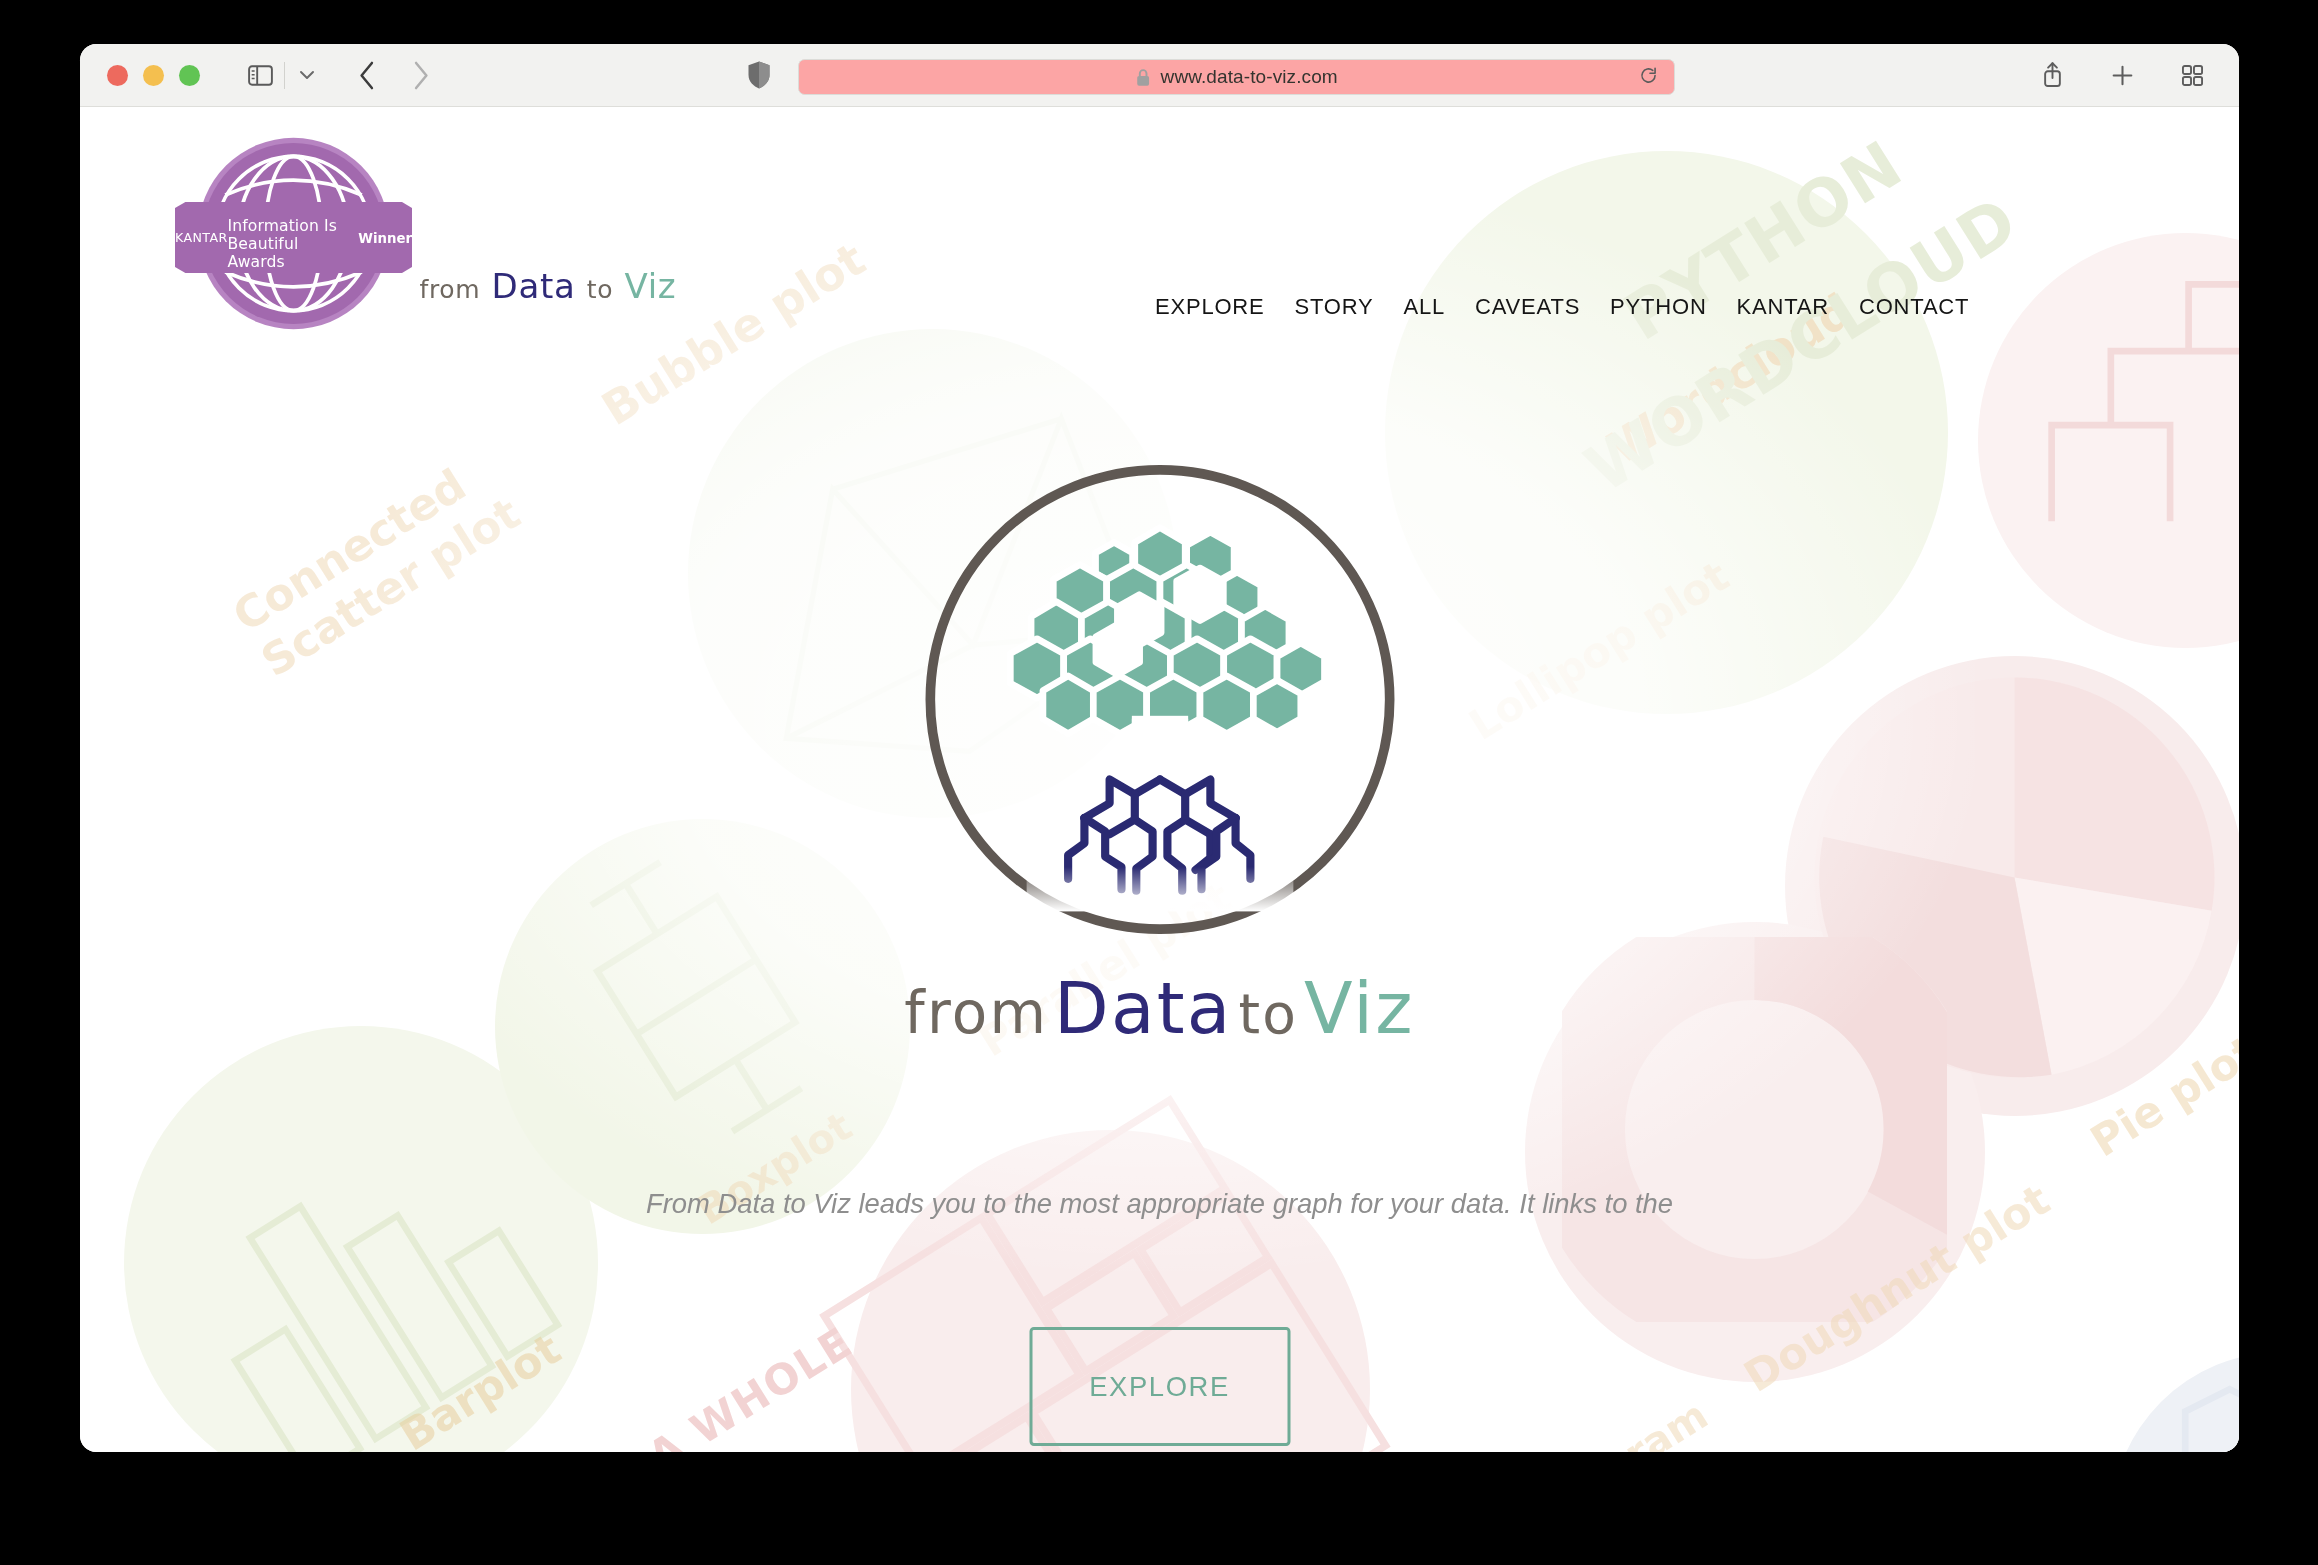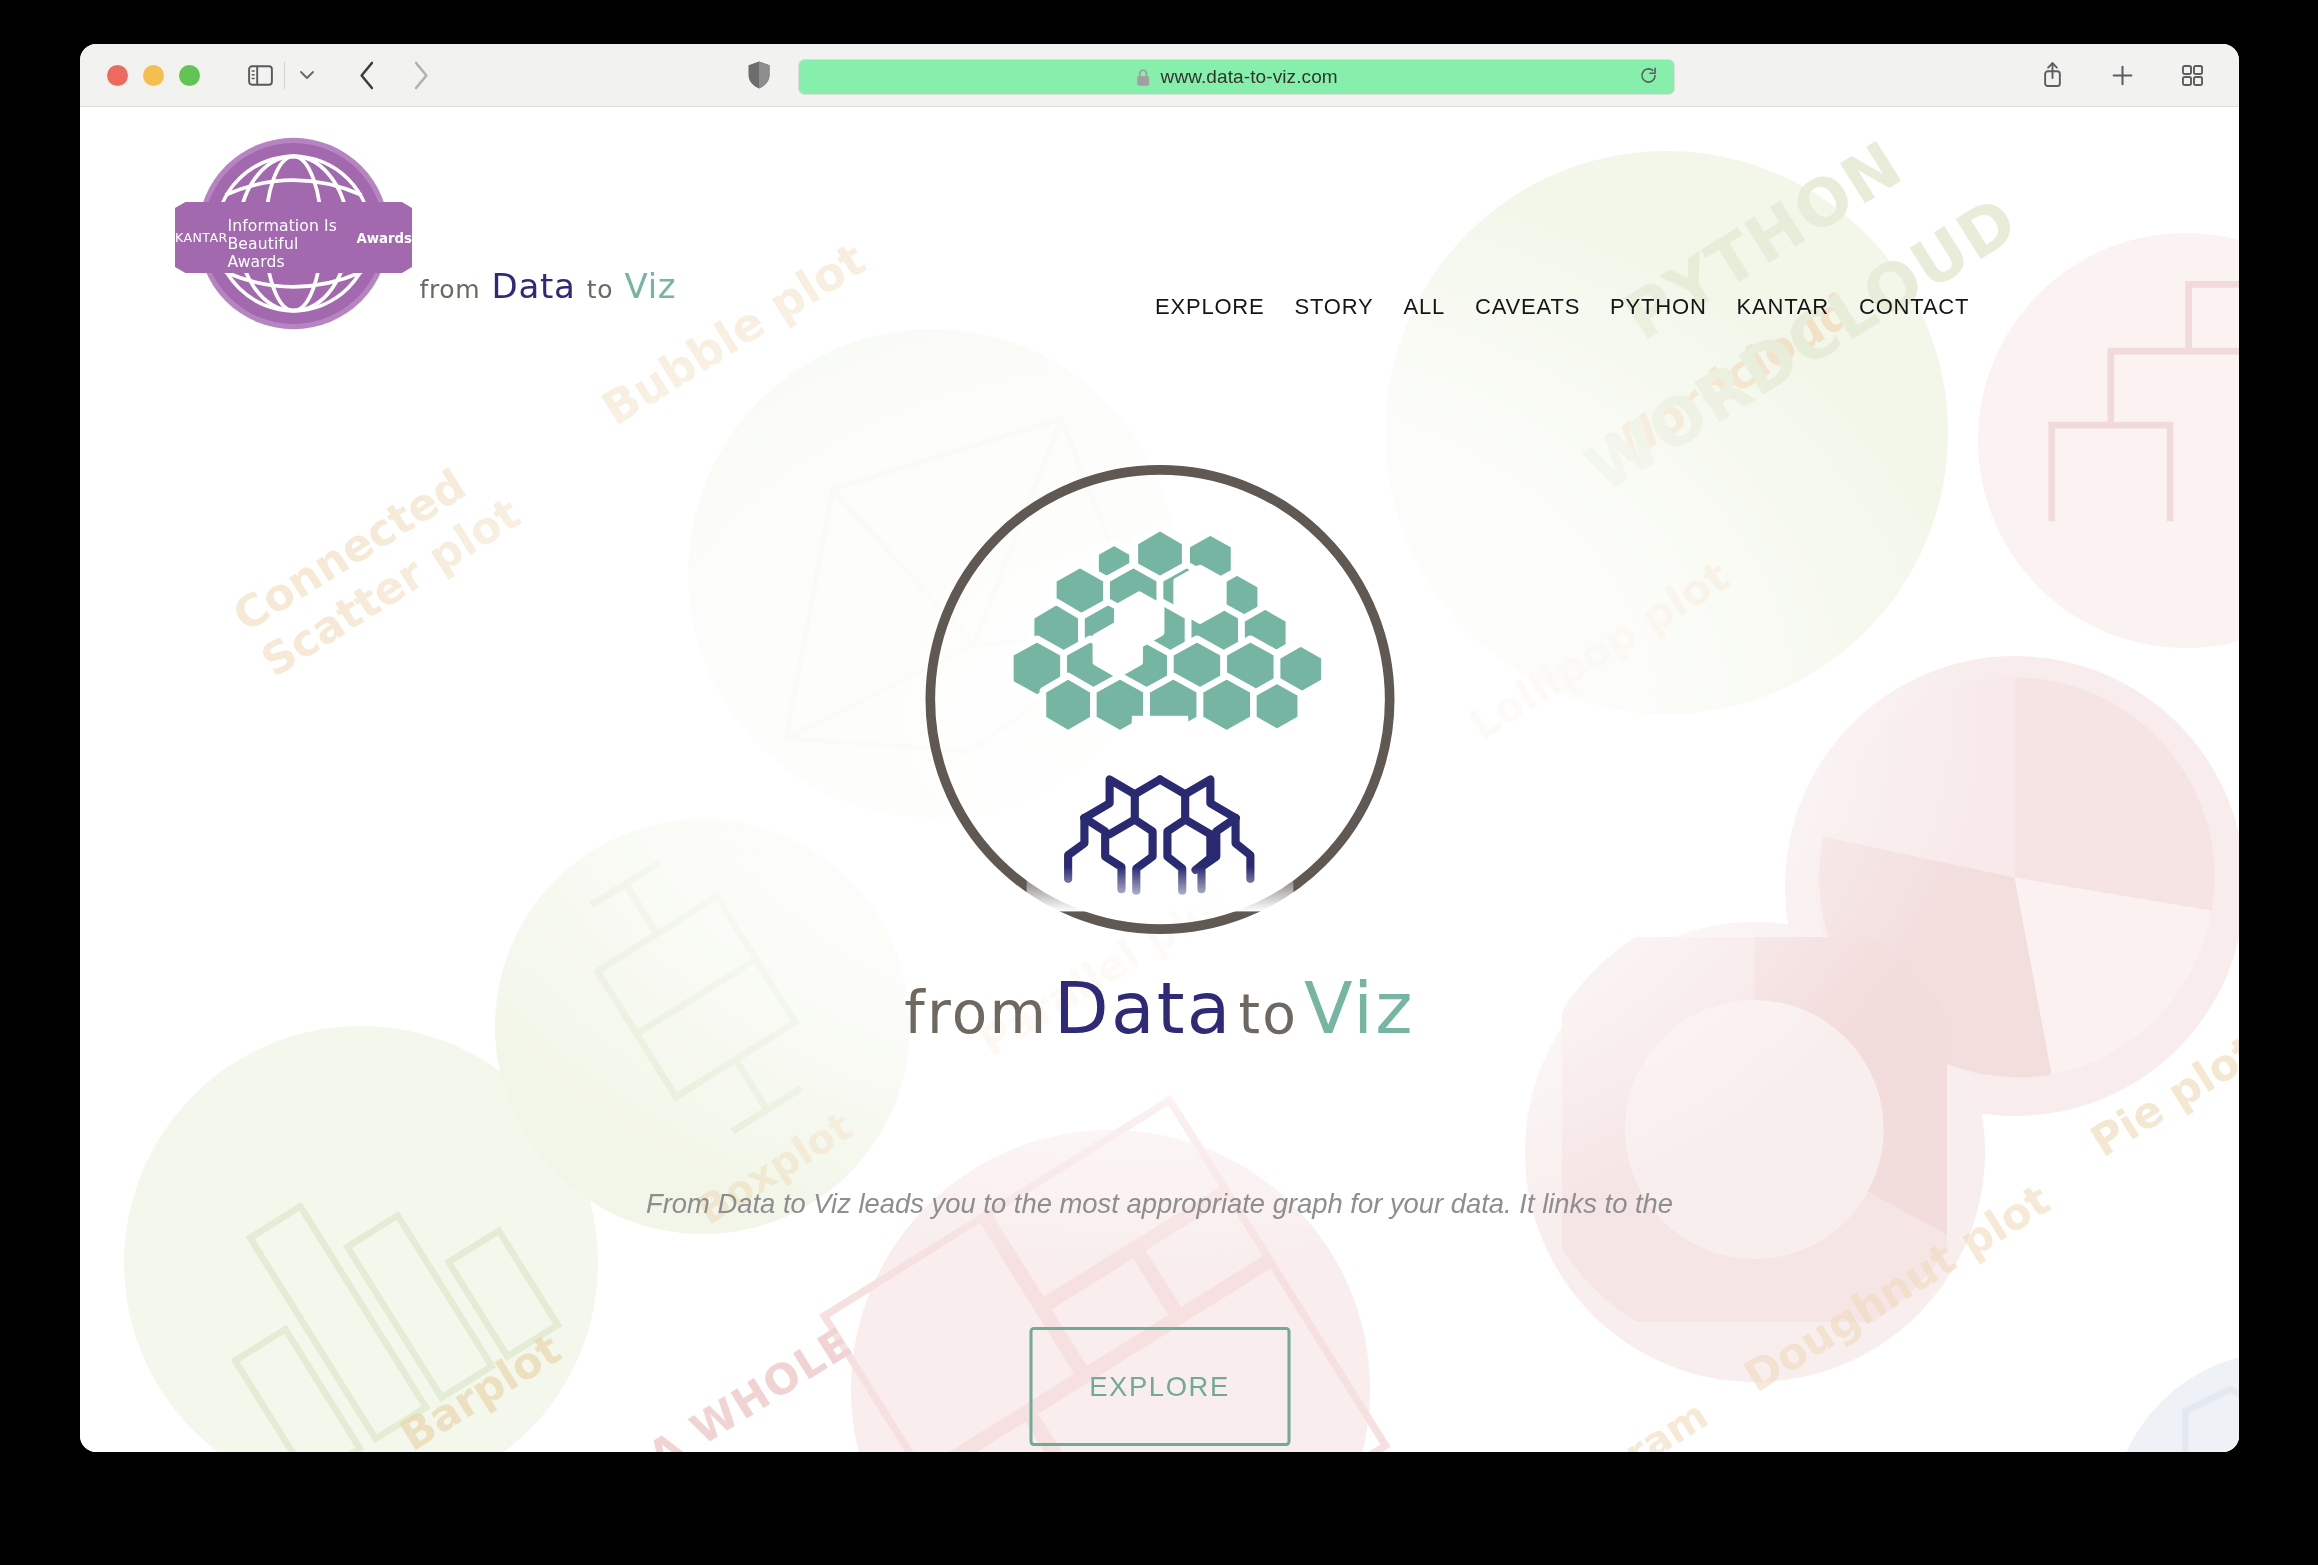--- a/index.html
+++ b/index.html
@@ -44,21 +44,21 @@
   .chev-btn{width:30px;height:30px;display:flex;align-items:center;justify-content:center;}
 
   .navarrows{display:flex;align-items:center;gap:19px;margin-left:28px;}
   .navarrow{width:34px;height:34px;display:flex;align-items:center;justify-content:center;}
 
   .shield-wrap{position:absolute;left:667px;top:0;height:62px;display:flex;align-items:center;}
 
   .urlbar{
     position:absolute;left:718px;top:15px;
     width:875px;height:34px;
-    background:#86efac;
+    background:#fca5a5;
     border:0.7px solid #dcdcd8;
     border-radius:6.7px;
     display:flex;align-items:center;justify-content:center;
     gap:9px;
   }
   .url-text{font-size:19px;color:#34342f;letter-spacing:0.1px;}
   .reload{position:absolute;right:16.3px;top:50%;transform:translateY(-50%);}
 
   .right-tools{position:absolute;right:30px;top:0;height:62px;display:flex;align-items:center;gap:36px;}
   .rt-btn{width:34px;height:34px;display:flex;align-items:center;justify-content:center;}
@@ -403,21 +403,21 @@
               <ellipse cx="122" cy="122" rx="38" ry="104"></ellipse>
               <ellipse cx="122" cy="122" rx="74" ry="104"></ellipse>
               <line x1="18" y1="122" x2="226" y2="122"></line>
               <path d="M30 70 Q122 30 214 70"></path>
               <path d="M30 174 Q122 214 214 174"></path>
             </g>
           </svg>
           <div class="badge-ribbon">
             <span class="l1">KANTAR</span>
             <span class="l2">Information Is Beautiful Awards</span>
-            <span class="l3">Awards</span>
+            <span class="l3">Winner</span>
           </div>
         </div>
 
         <div class="brand-logo">
           <span class="w-from">from</span>
           <span class="w-data">Data</span>
           <span class="w-to">to</span>
           <span class="w-viz">Viz</span>
         </div>
       </div>

